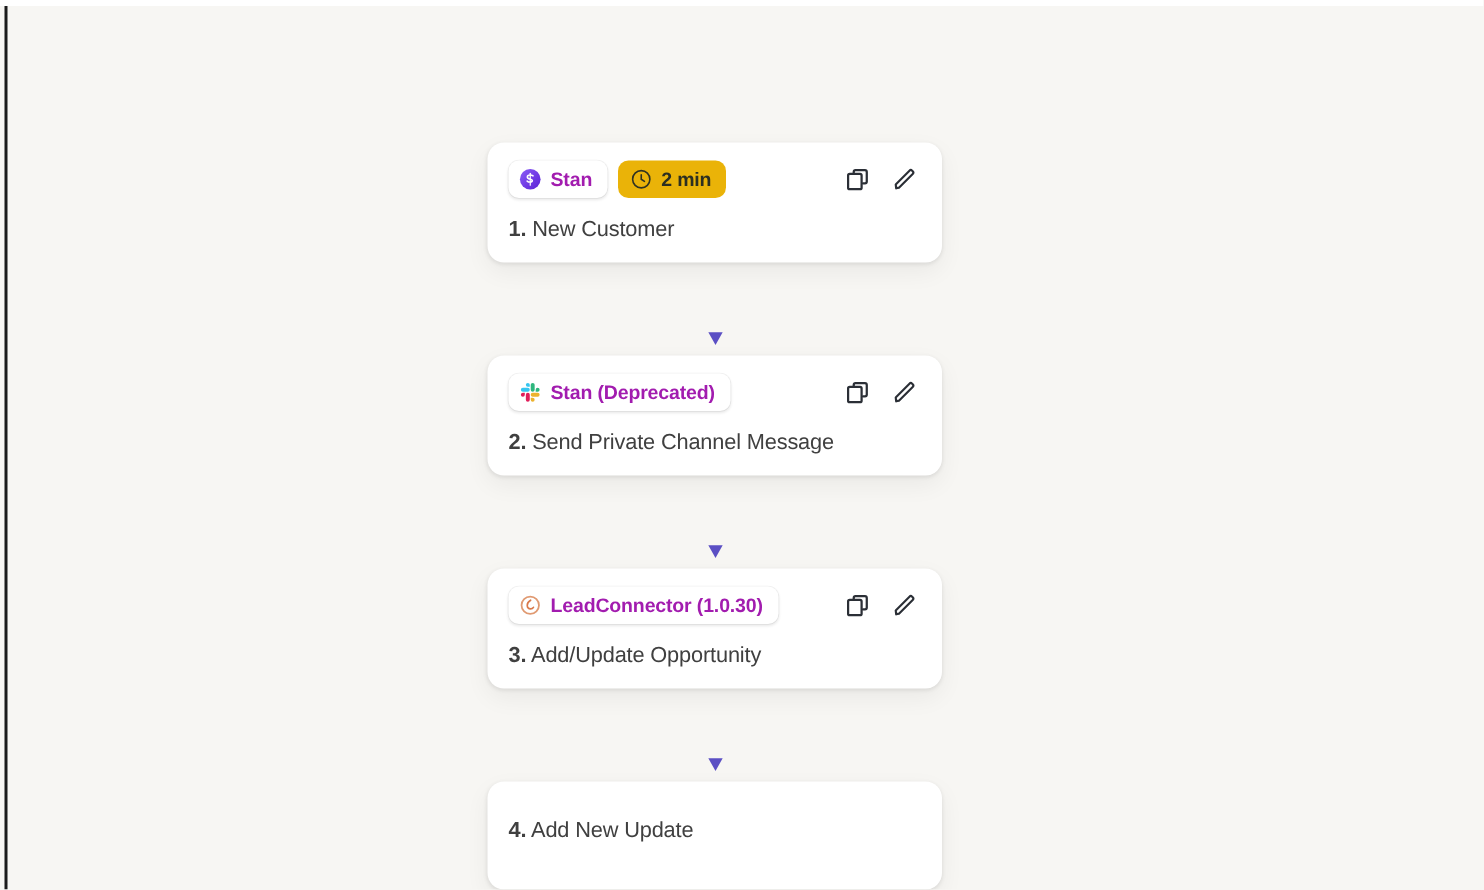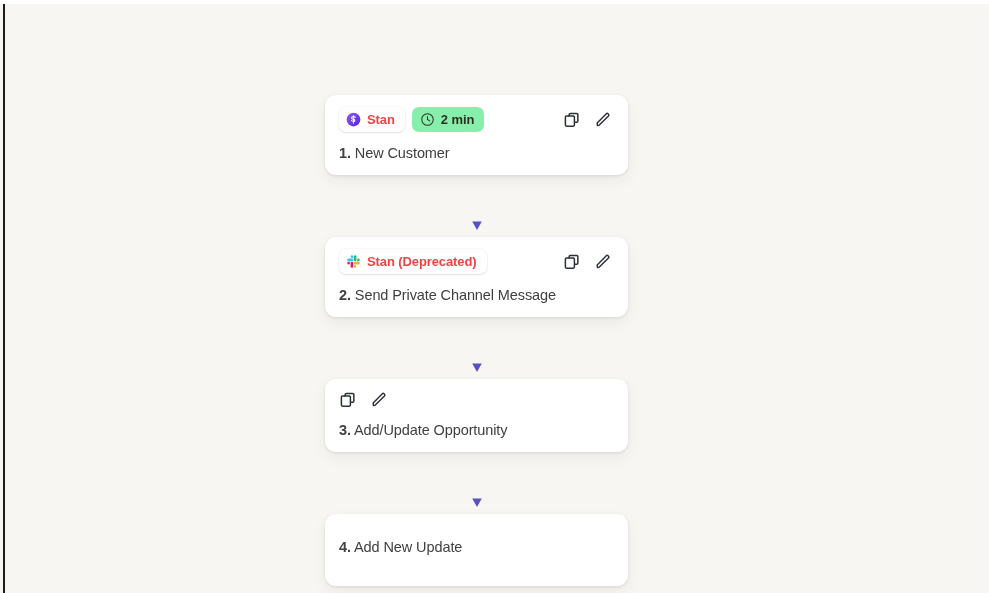--- a/index.html
+++ b/index.html
@@ -70,26 +70,26 @@
     align-items: center;
     gap: 6px;
     height: 25px;
     padding: 0 10px 0 7px;
     border-radius: 7px;
     background: #ffffff;
     box-shadow: 0 1px 2px rgba(16,18,24,0.10),
                 0 0 0 0.5px rgba(16,18,24,0.05);
     font-size: 13px;
     font-weight: bold;
-    color: #ef4444;
+    color: #a21caf;
     white-space: nowrap;
     letter-spacing: -0.1px;
   }
   .badge.time {
-    background: #86efac;
+    background: #eab308;
     box-shadow: none;
     color: #2c2f21;
     padding: 0 10px 0 8px;
   }
 
   .badge-ico {
     width: 15px; height: 15px;
     flex: 0 0 15px;
     display: block;
   }
@@ -218,20 +218,29 @@
 
     <div class="connector">
       <svg width="16" height="52" viewBox="0 0 16 52">
         <path d="M8 0V42" stroke="url(#arrG)" stroke-width="1.8"></path>
         <path d="M3.2 41.5L8 50l4.8-8.5z" fill="#5b4fc4"></path>
       </svg>
     </div>
 
     <div class="card">
       <div class="card-head">
+        <div class="badges">
+          <span class="badge">
+            <svg class="badge-ico" viewBox="0 0 24 24">
+              <circle cx="12" cy="12" r="9.3" fill="none" stroke="#e09a72" stroke-width="1.9"></circle>
+              <path d="M12.4 6.6c-2.4 1.4-3.6 3.2-3.6 5.4 0 2.3 1.5 3.8 3.6 3.8 1.4 0 2.4-.6 3-1.6" fill="none" stroke="#d9794a" stroke-width="1.8" stroke-linecap="round"></path>
+            </svg>
+            <span>LeadConnector (1.0.30)</span>
+          </span>
+        </div>
         <div class="actions">
           <svg class="act" viewBox="0 0 24 24">
             <rect x="3.2" y="6.6" width="12" height="13.6" rx="1.4" fill="none" stroke="#2b2f36" stroke-width="2"></rect>
             <path d="M8.2 6.4V4.8c0-.9.7-1.6 1.6-1.6h8.4c.9 0 1.6.7 1.6 1.6v8.6c0 .9-.7 1.6-1.6 1.6h-1.7" fill="none" stroke="#2b2f36" stroke-width="2" stroke-linecap="round"></path>
           </svg>
           <svg class="act" viewBox="0 0 24 24">
             <path d="M4.6 19.4l2.5-.6L19.3 6.6a1.7 1.7 0 0 0 0-2.4l-.5-.5a1.7 1.7 0 0 0-2.4 0L4.2 15.9z" fill="none" stroke="#2b2f36" stroke-width="1.9" stroke-linejoin="round"></path>
           </svg>
         </div>
       </div>

